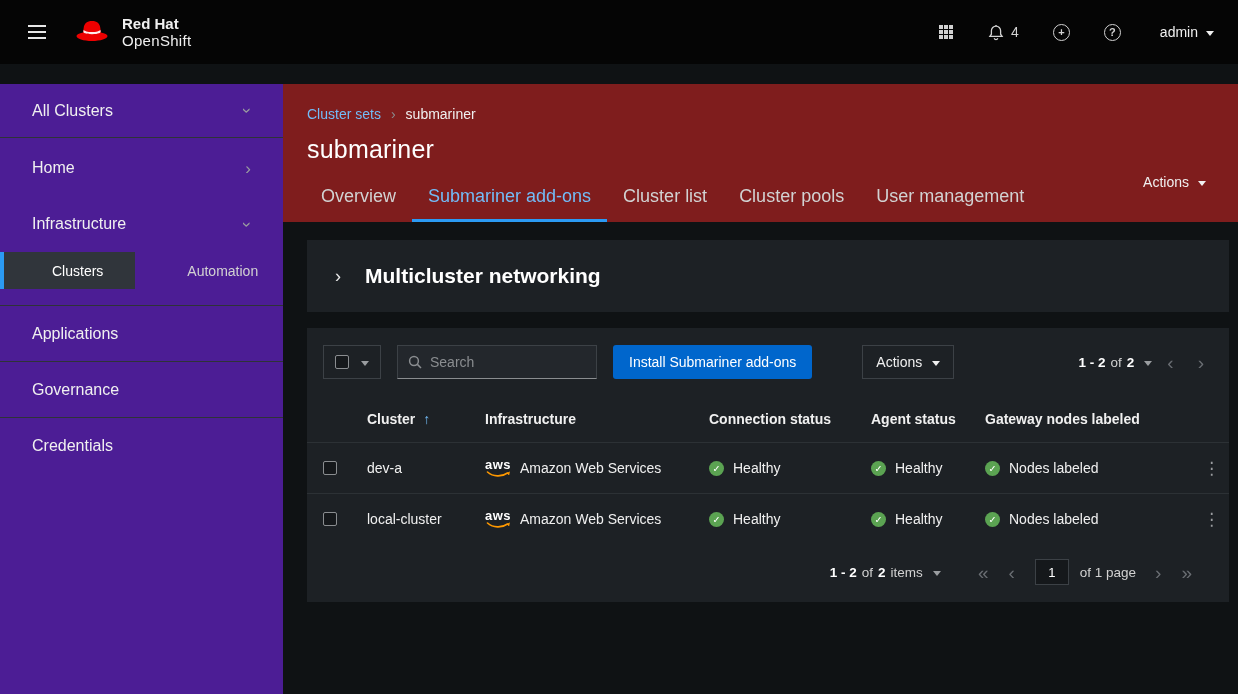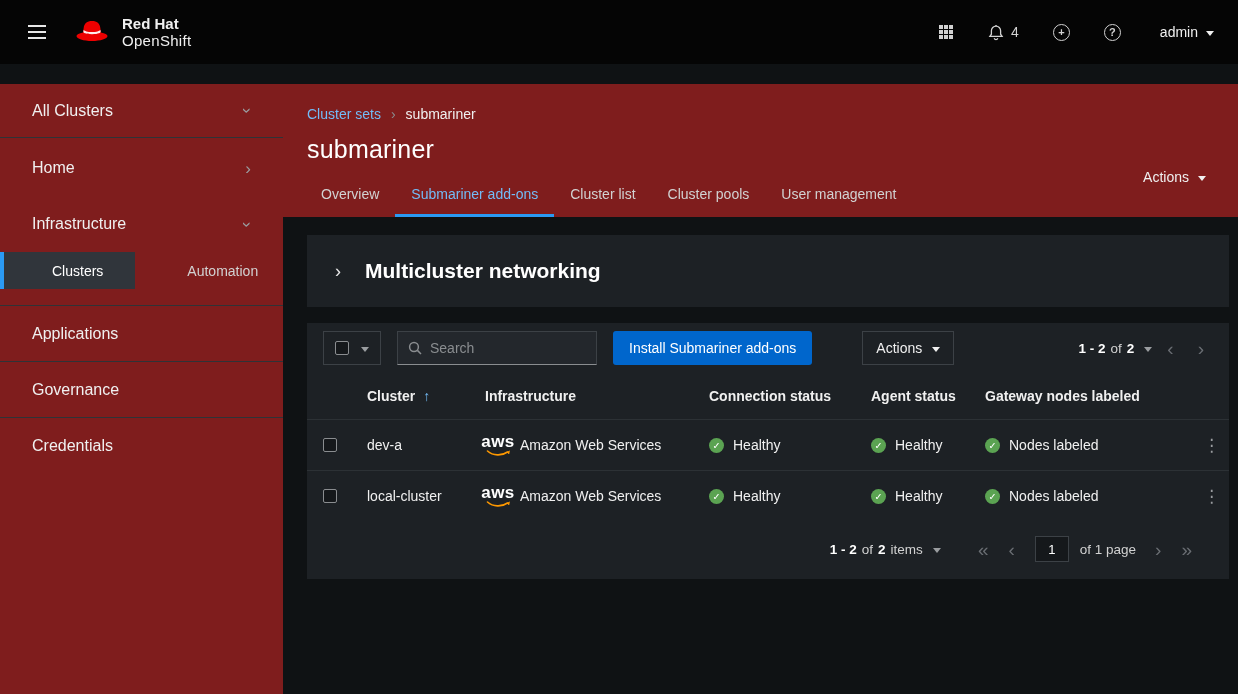--- a/index.html
+++ b/index.html
@@ -23,54 +23,54 @@
     box-shadow:5px 0 #d2d2d2,10px 0 #d2d2d2,0 5px #d2d2d2,5px 5px #d2d2d2,10px 5px #d2d2d2,0 10px #d2d2d2,5px 10px #d2d2d2,10px 10px #d2d2d2; }
   .circle-glyph { width:17px; height:17px; border:1.4px solid #d2d2d2; border-radius:50%; display:inline-flex;
     align-items:center; justify-content:center; font-size:11px; font-weight:700; color:#d2d2d2; }
   .user-menu { margin-left:18px; color:#f0f0f0; display:flex; align-items:center; gap:8px; }
   .caret { display:inline-block; width:0; height:0; border:4px solid transparent; border-top:5px solid currentColor; transform:translateY(3px); }
 
   
   .body-row { display:flex; flex:1; min-height:0; }
 
   
-  .sidebar { width:283px; flex:none; background:#7f1d1d; display:flex; flex-direction:column; overflow:hidden; }
+  .sidebar { width:283px; flex:none; background:#4c1d95; display:flex; flex-direction:column; overflow:hidden; }
   .persp { height:54px; display:flex; align-items:center; justify-content:space-between; padding:0 32px; font-size:16px;
            border-bottom:1px solid #2f3337; margin-bottom:2px; cursor:pointer; }
   .nav-item { height:56px; display:flex; align-items:center; justify-content:space-between; padding:0 32px; font-size:16px; color:#f0f0f0; cursor:pointer; }
   .nav-item.divided { border-top:1px solid #2f3337; }
   .group-gap { height:16px; flex:none; }
   .chev { color:#9a9da0; font-size:17px; line-height:1; display:inline-block; }
   .chev.down { transform:rotate(90deg); }
   .subnav { display:flex; flex-direction:row; }
   .subnav-item { height:37px; display:flex; align-items:center; padding:0 32px 0 48px; font-size:14px; color:#d2d2d2; border-left:4px solid transparent; cursor:pointer; }
   .subnav-item.current { background:#30353b; border-left-color:#2b9af3; color:#fff; }
 
   
   .main { flex:1; display:flex; flex-direction:column; min-width:0; background:#0f1214; }
   .page-header { background:#7f1d1d; position:relative; flex:none; }
   .breadcrumb { padding:22px 24px 0; font-size:14px; display:flex; align-items:center; gap:10px; }
   .breadcrumb a { color:#73bcf7; text-decoration:none; cursor:pointer; }
   .bc-sep { color:#8a8d90; font-size:14px; }
   .page-title { margin:13px 0 0 24px; font-size:25px; font-weight:500; color:#fff; letter-spacing:.2px; }
   .tabs-row { display:flex; align-items:flex-end; padding-left:22px; margin-top:12px; }
-  .tab { padding:10px 16px 12px; font-size:14px; color:#d2d2d2; border-bottom:3px solid transparent; }
+  .tab { padding:10px 16px 12px; font-size:18px; color:#d2d2d2; border-bottom:3px solid transparent; }
   .tab.active { color:#73bcf7; border-bottom-color:#2b9af3; }
   .page-actions { position:absolute; right:32px; bottom:32px; display:flex; align-items:center; gap:9px; font-size:14px; color:#f0f0f0; }
 
   .content { flex:1; padding:18px 9px 0 24px; background:#0f1214; overflow:hidden; }
   .card { background:#1d2125; }
 
   
   .netcard { height:72px; display:flex; align-items:center; gap:24px; padding:0 28px; margin-bottom:16px; cursor:pointer; }
   .netcard .chev { color:#e8e8e8; font-size:18px; }
   .netcard-title { font-size:21px; font-weight:700; color:#fff; }
 
   
-  .toolbar { display:flex; align-items:center; padding:8px 16px; gap:16px; }
+  .toolbar { display:flex; align-items:center; padding:17px 16px; gap:16px; }
   .bulk-select { height:34px; display:flex; align-items:center; gap:12px; padding:0 11px; border:1px solid #3c4146; color:#9a9da0; }
   .checkbox { display:inline-block; width:14px; height:14px; border:1px solid #8a8d90; border-radius:2px; background:#15181b; flex:none; }
   .search-box { width:200px; height:34px; display:flex; align-items:center; gap:8px; padding:0 10px; background:#23272c;
                 border:1px solid #3c4146; border-bottom-color:#8a8d90; }
   .search-box input { flex:1; min-width:0; background:transparent; border:none; outline:none; color:#f0f0f0; font-size:14px; }
   .search-box input::placeholder { color:#8a8d90; }
   .btn-primary { height:34px; background:#0066cc; color:#fff; padding:0 16px; border-radius:3px; font-size:14px; }
   .dd-actions { height:34px; display:flex; align-items:center; gap:10px; padding:0 13px; border:1px solid #3c4146; color:#f0f0f0; margin-left:34px; }
   .pagination-top { margin-left:auto; display:flex; align-items:center; gap:6px; }
   .pg-summary { display:flex; align-items:center; gap:5px; font-size:13.5px; color:#d2d2d2; }
@@ -82,21 +82,21 @@
   .trow { display:grid; grid-template-columns:46px 118px 224px 162px 114px 1fr 48px; align-items:center; }
   .trow + .trow { border-top:1px solid #2c3135; }
   .cell { padding:0 14px; height:50px; display:flex; align-items:center; gap:9px; font-size:14px; min-width:0; }
   .thead .cell { height:46px; font-weight:700; color:#f0f0f0; }
   .cell-check { padding-left:16px; }
   .sort-btn { display:flex; align-items:center; gap:8px; font-weight:700; }
   .sort-arrow { color:#73bcf7; font-size:14px; }
   .success-icon { width:15px; height:15px; border-radius:50%; background:#5ba352; color:#fff; display:inline-flex;
                   align-items:center; justify-content:center; font-size:9.5px; font-weight:700; flex:none; }
   .aws-logo { display:inline-flex; flex-direction:column; align-items:center; width:26px; flex:none; line-height:1; }
-  .aws-word { font-weight:700; font-size:17px; letter-spacing:.5px; color:#fff; }
+  .aws-word { font-weight:700; font-size:13px; letter-spacing:.5px; color:#fff; }
   .kebab { color:#9a9da0; font-size:17px; padding:4px 8px; margin-left:auto; }
 
   
   .table-footer { display:flex; justify-content:flex-end; align-items:center; padding:15px 28px 17px; gap:6px; font-size:13.5px; color:#d2d2d2; }
   .table-footer b { color:#fff; }
   .pg-nav { display:flex; align-items:center; gap:2px; margin-left:22px; }
   .page-input { width:34px; height:26px; background:#15181b; border:1px solid #3c4146; color:#fff; text-align:center;
                 font-size:13px; margin:0 9px; outline:none; }
   .of-page { margin-right:8px; }
 </style>

